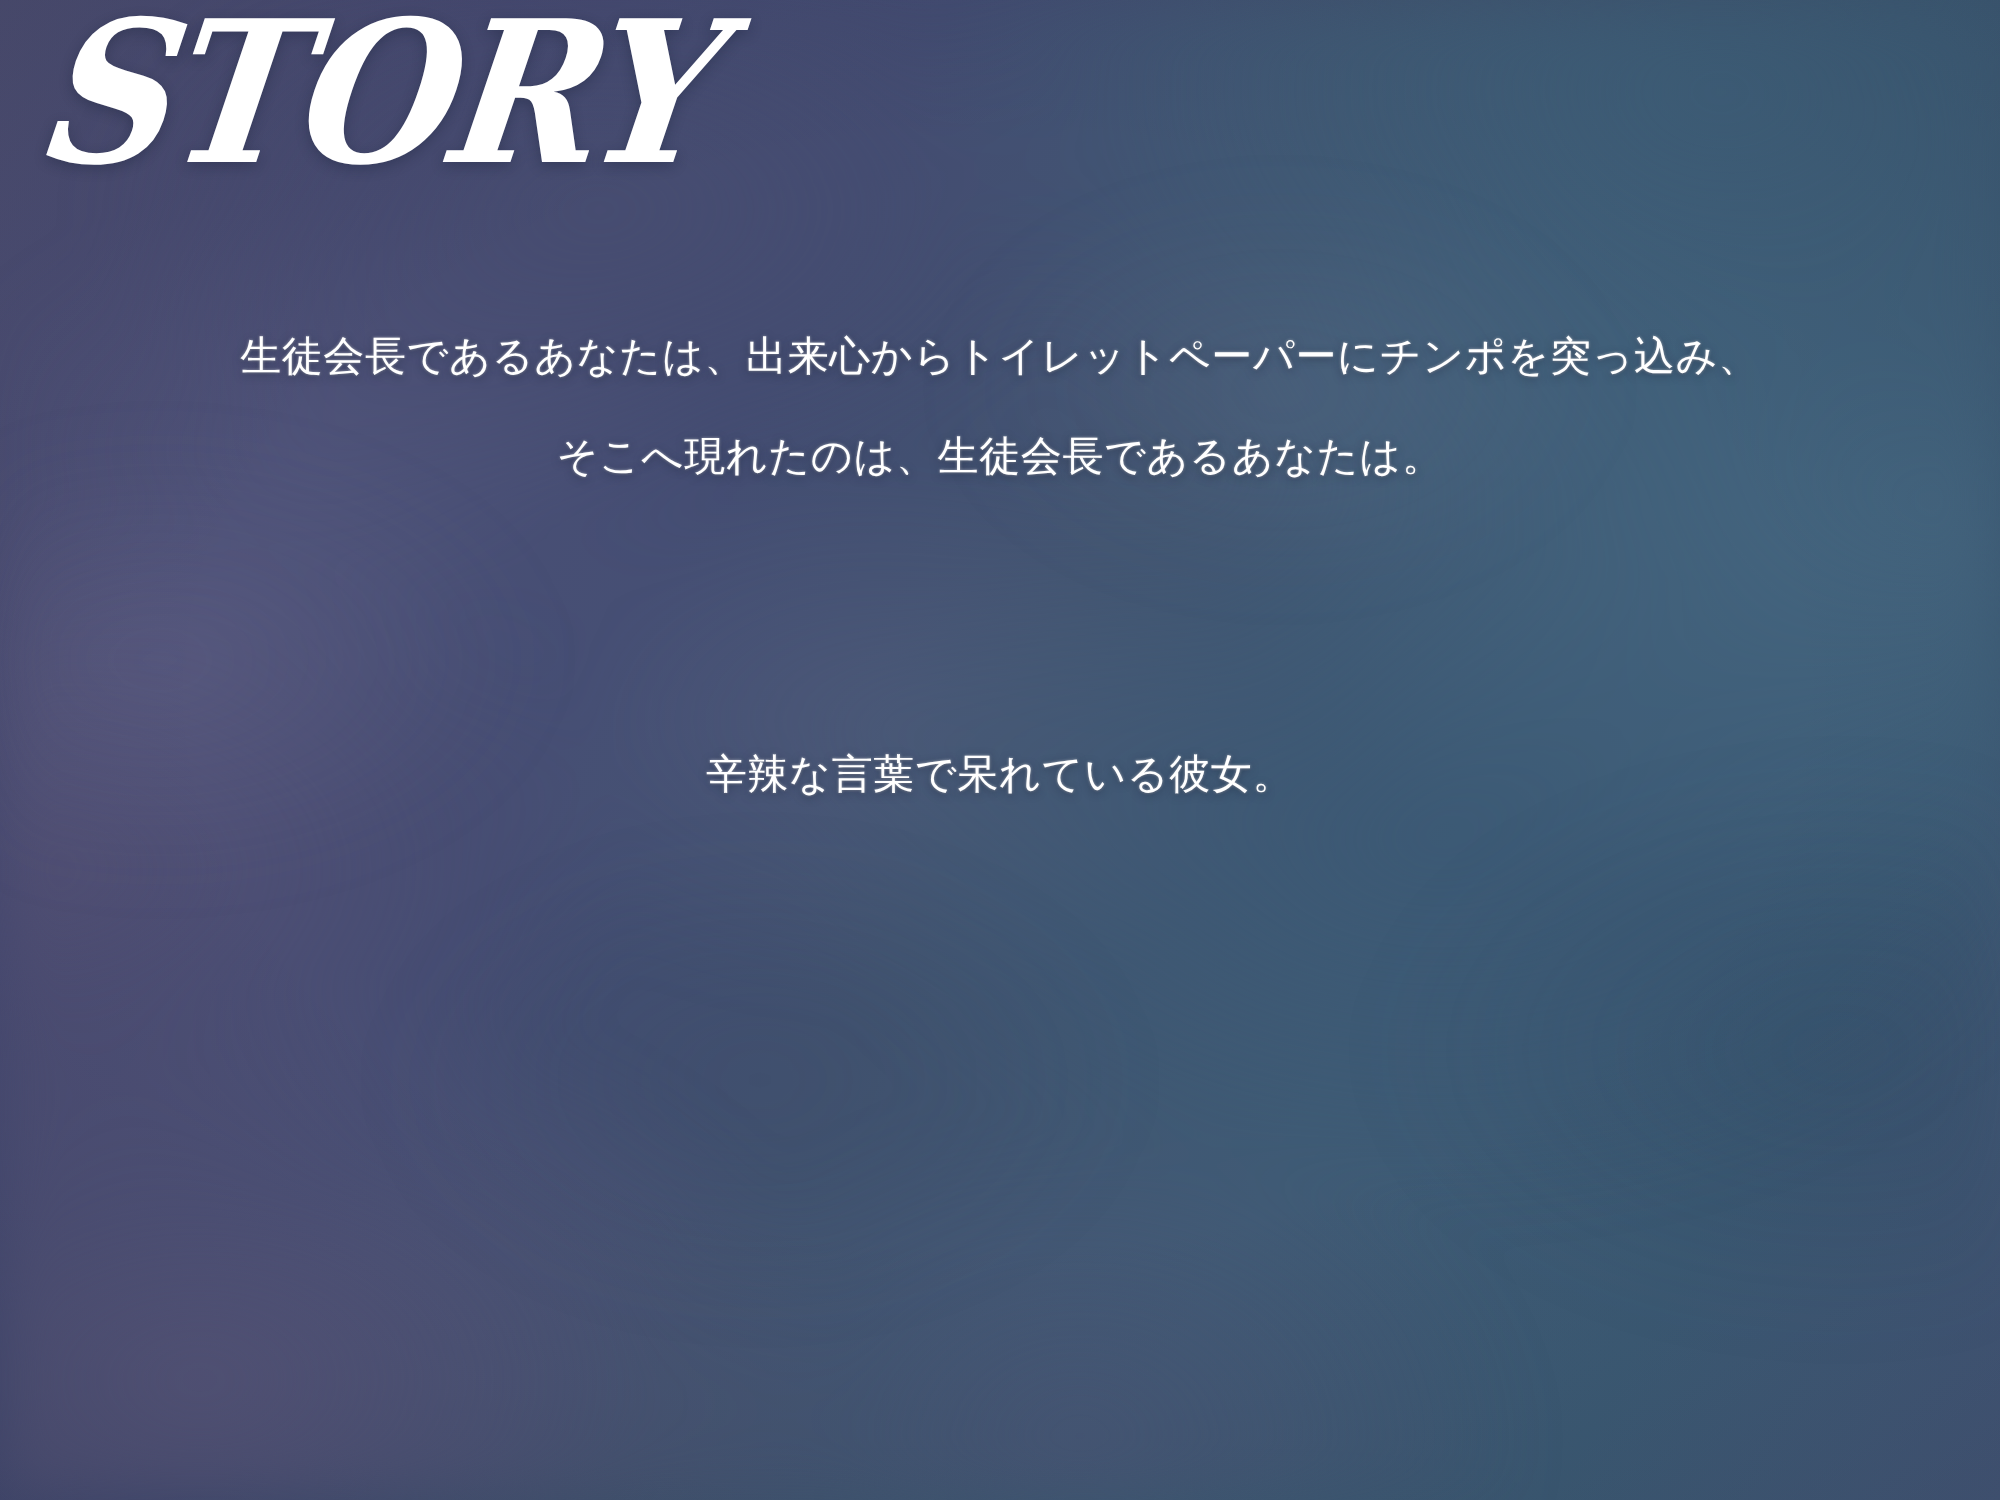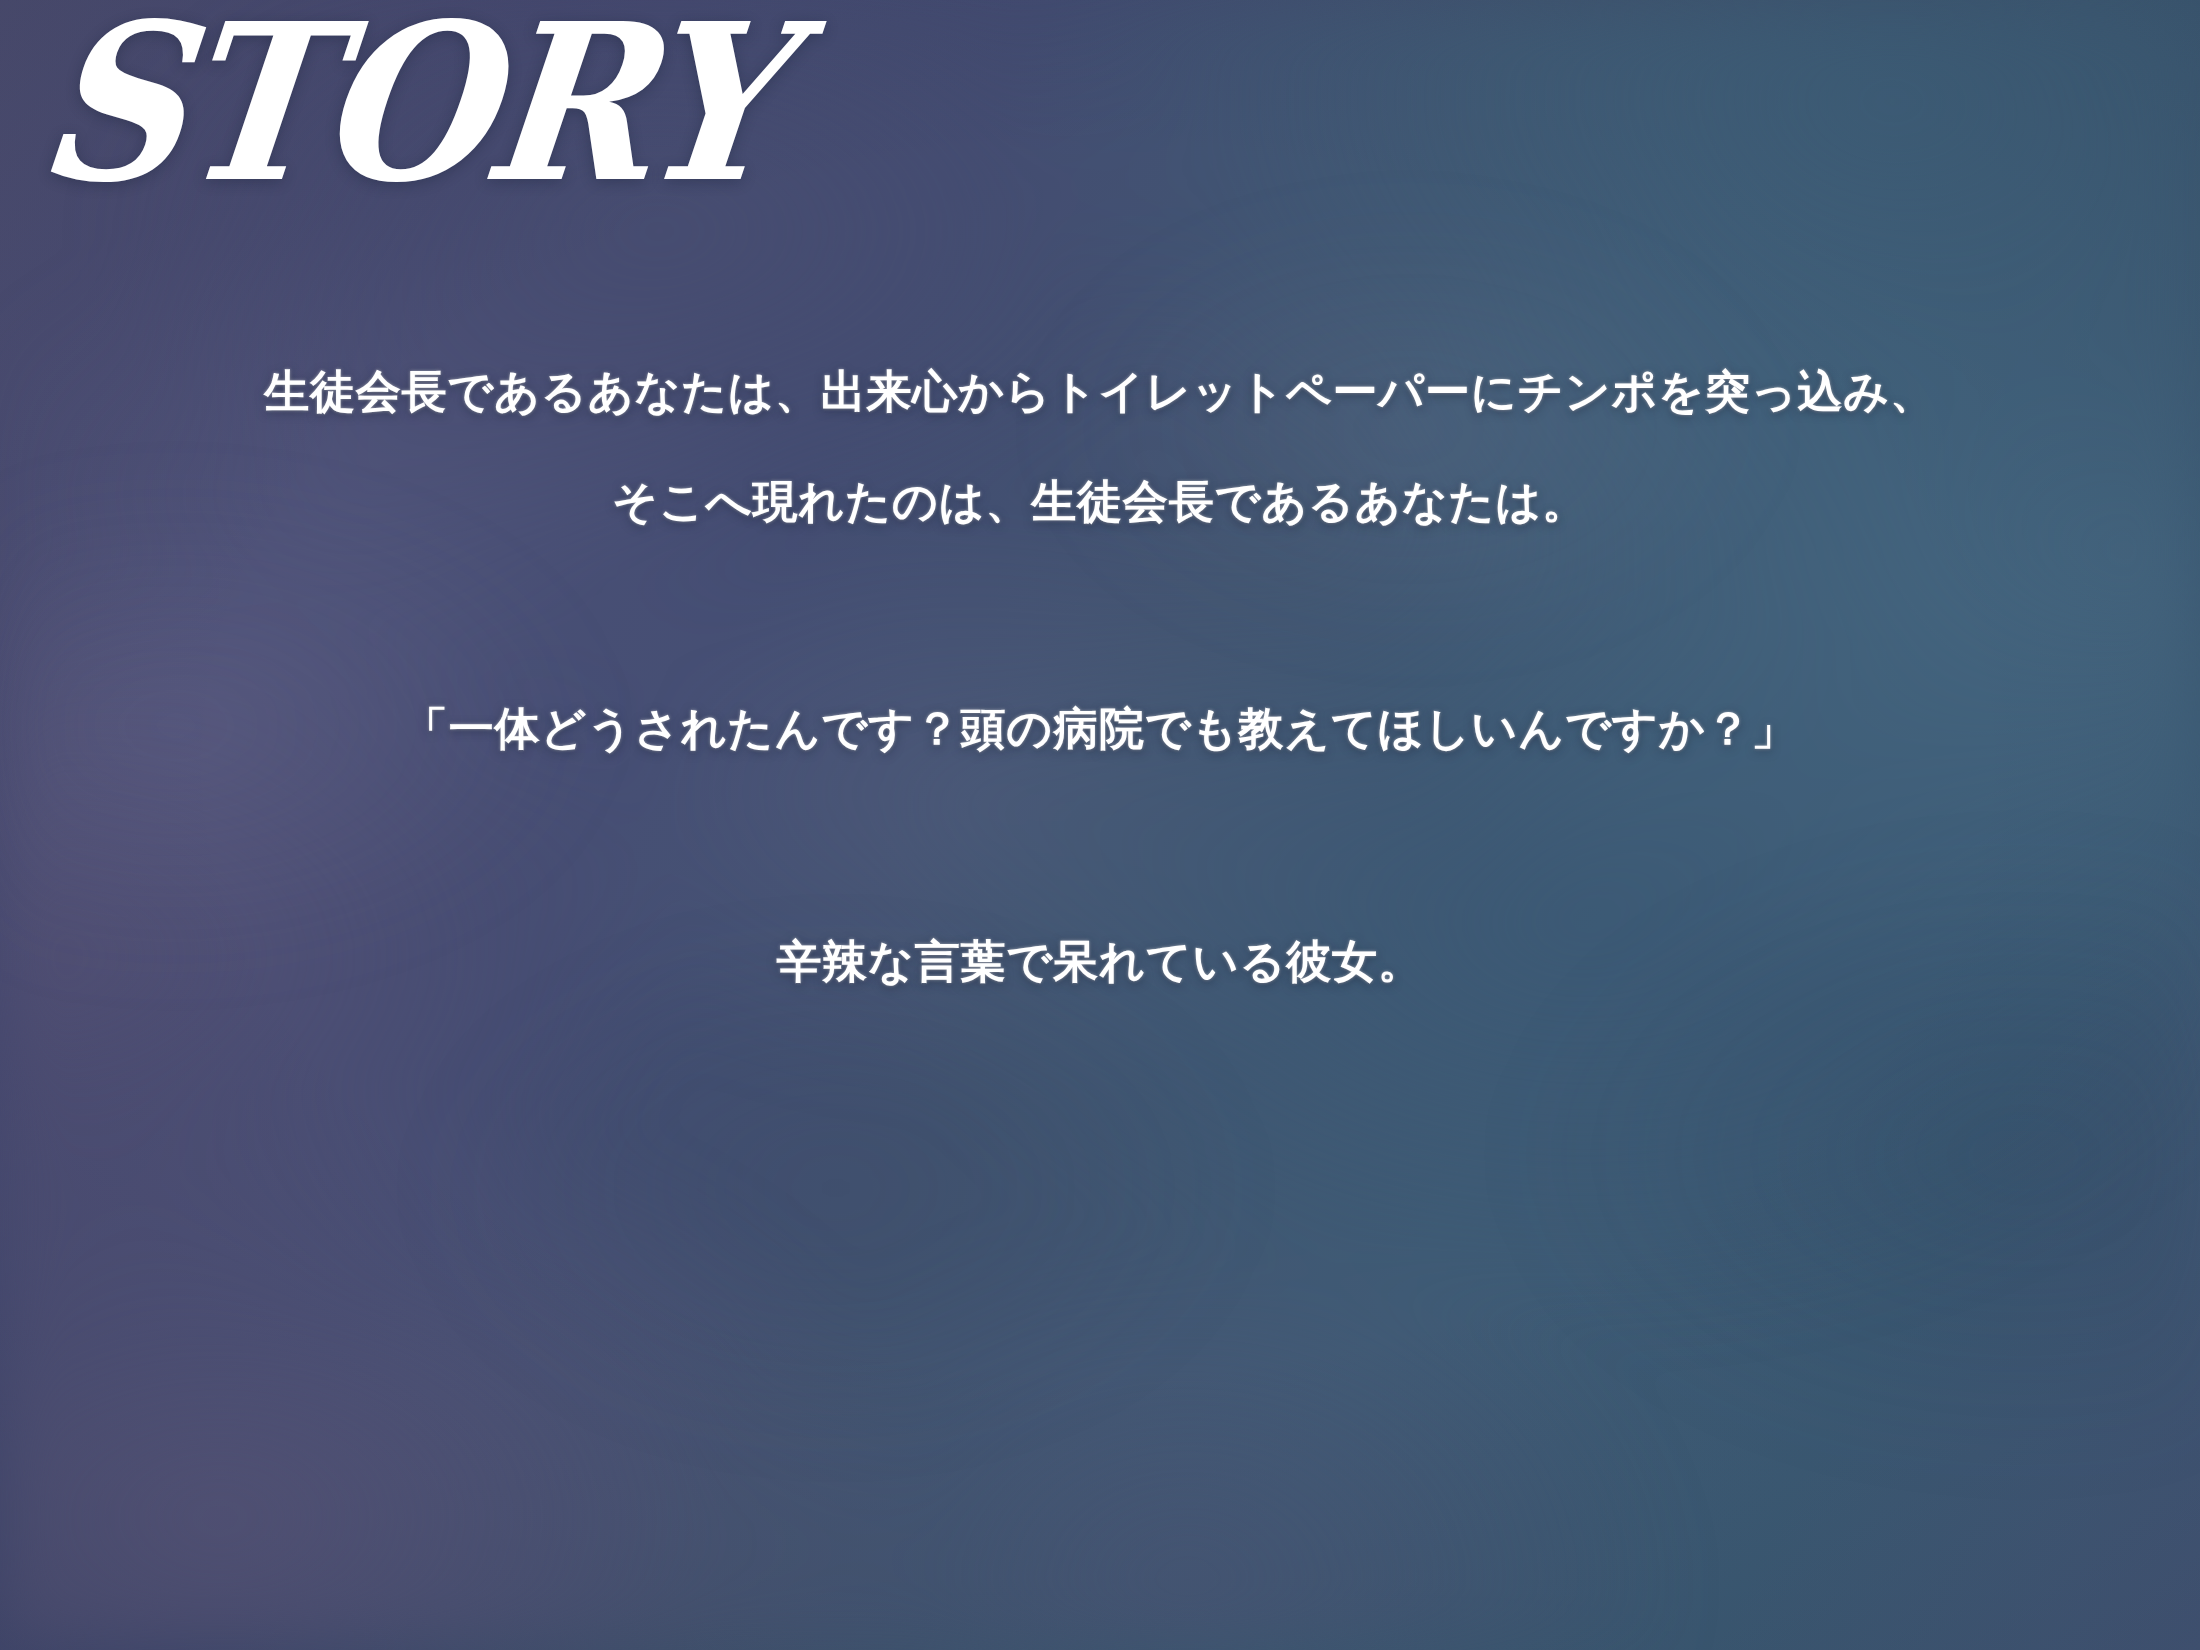--- a/index.html
+++ b/index.html
@@ -91,21 +91,21 @@
     text-align: center;
     color: #ffffff;
   }
   .para {
     margin: 0;
   }
   .line {
     display: block;
     font-size: 41px;
     line-height: 100px;
-    font-weight: 700;
+    font-weight: 400;
     letter-spacing: 0.6px;
     white-space: nowrap;
     color: #ffffff;
     text-shadow:
       0 0 3px rgba(255,255,255,0.55),
       0 2px 9px rgba(26,34,56,0.55),
       0 1px 2px rgba(26,34,56,0.45);
   }
   .gap-lg { height: 106px; }
   .gap-xl { height: 112px; }
@@ -126,23 +126,20 @@
 
   <div id="story-body">
 
     <div class="para">
       <span class="line">生徒会長であるあなたは、出来心からトイレットペーパーにチンポを突っ込み、</span>
       <span class="line">そこへ現れたのは、生徒会長であるあなたは。</span>
     </div>
 
     <div class="gap-lg"></div>
 
-    <div class="para">
-      <span class="line">「一体どうされたんです？頭の病院でも教えてほしいんですか？」</span>
-    </div>
 
     <div class="gap-xl"></div>
 
     <div class="para">
       <span class="line">辛辣な言葉で呆れている彼女。</span>
     </div>
 
   </div>
 </div>
 

